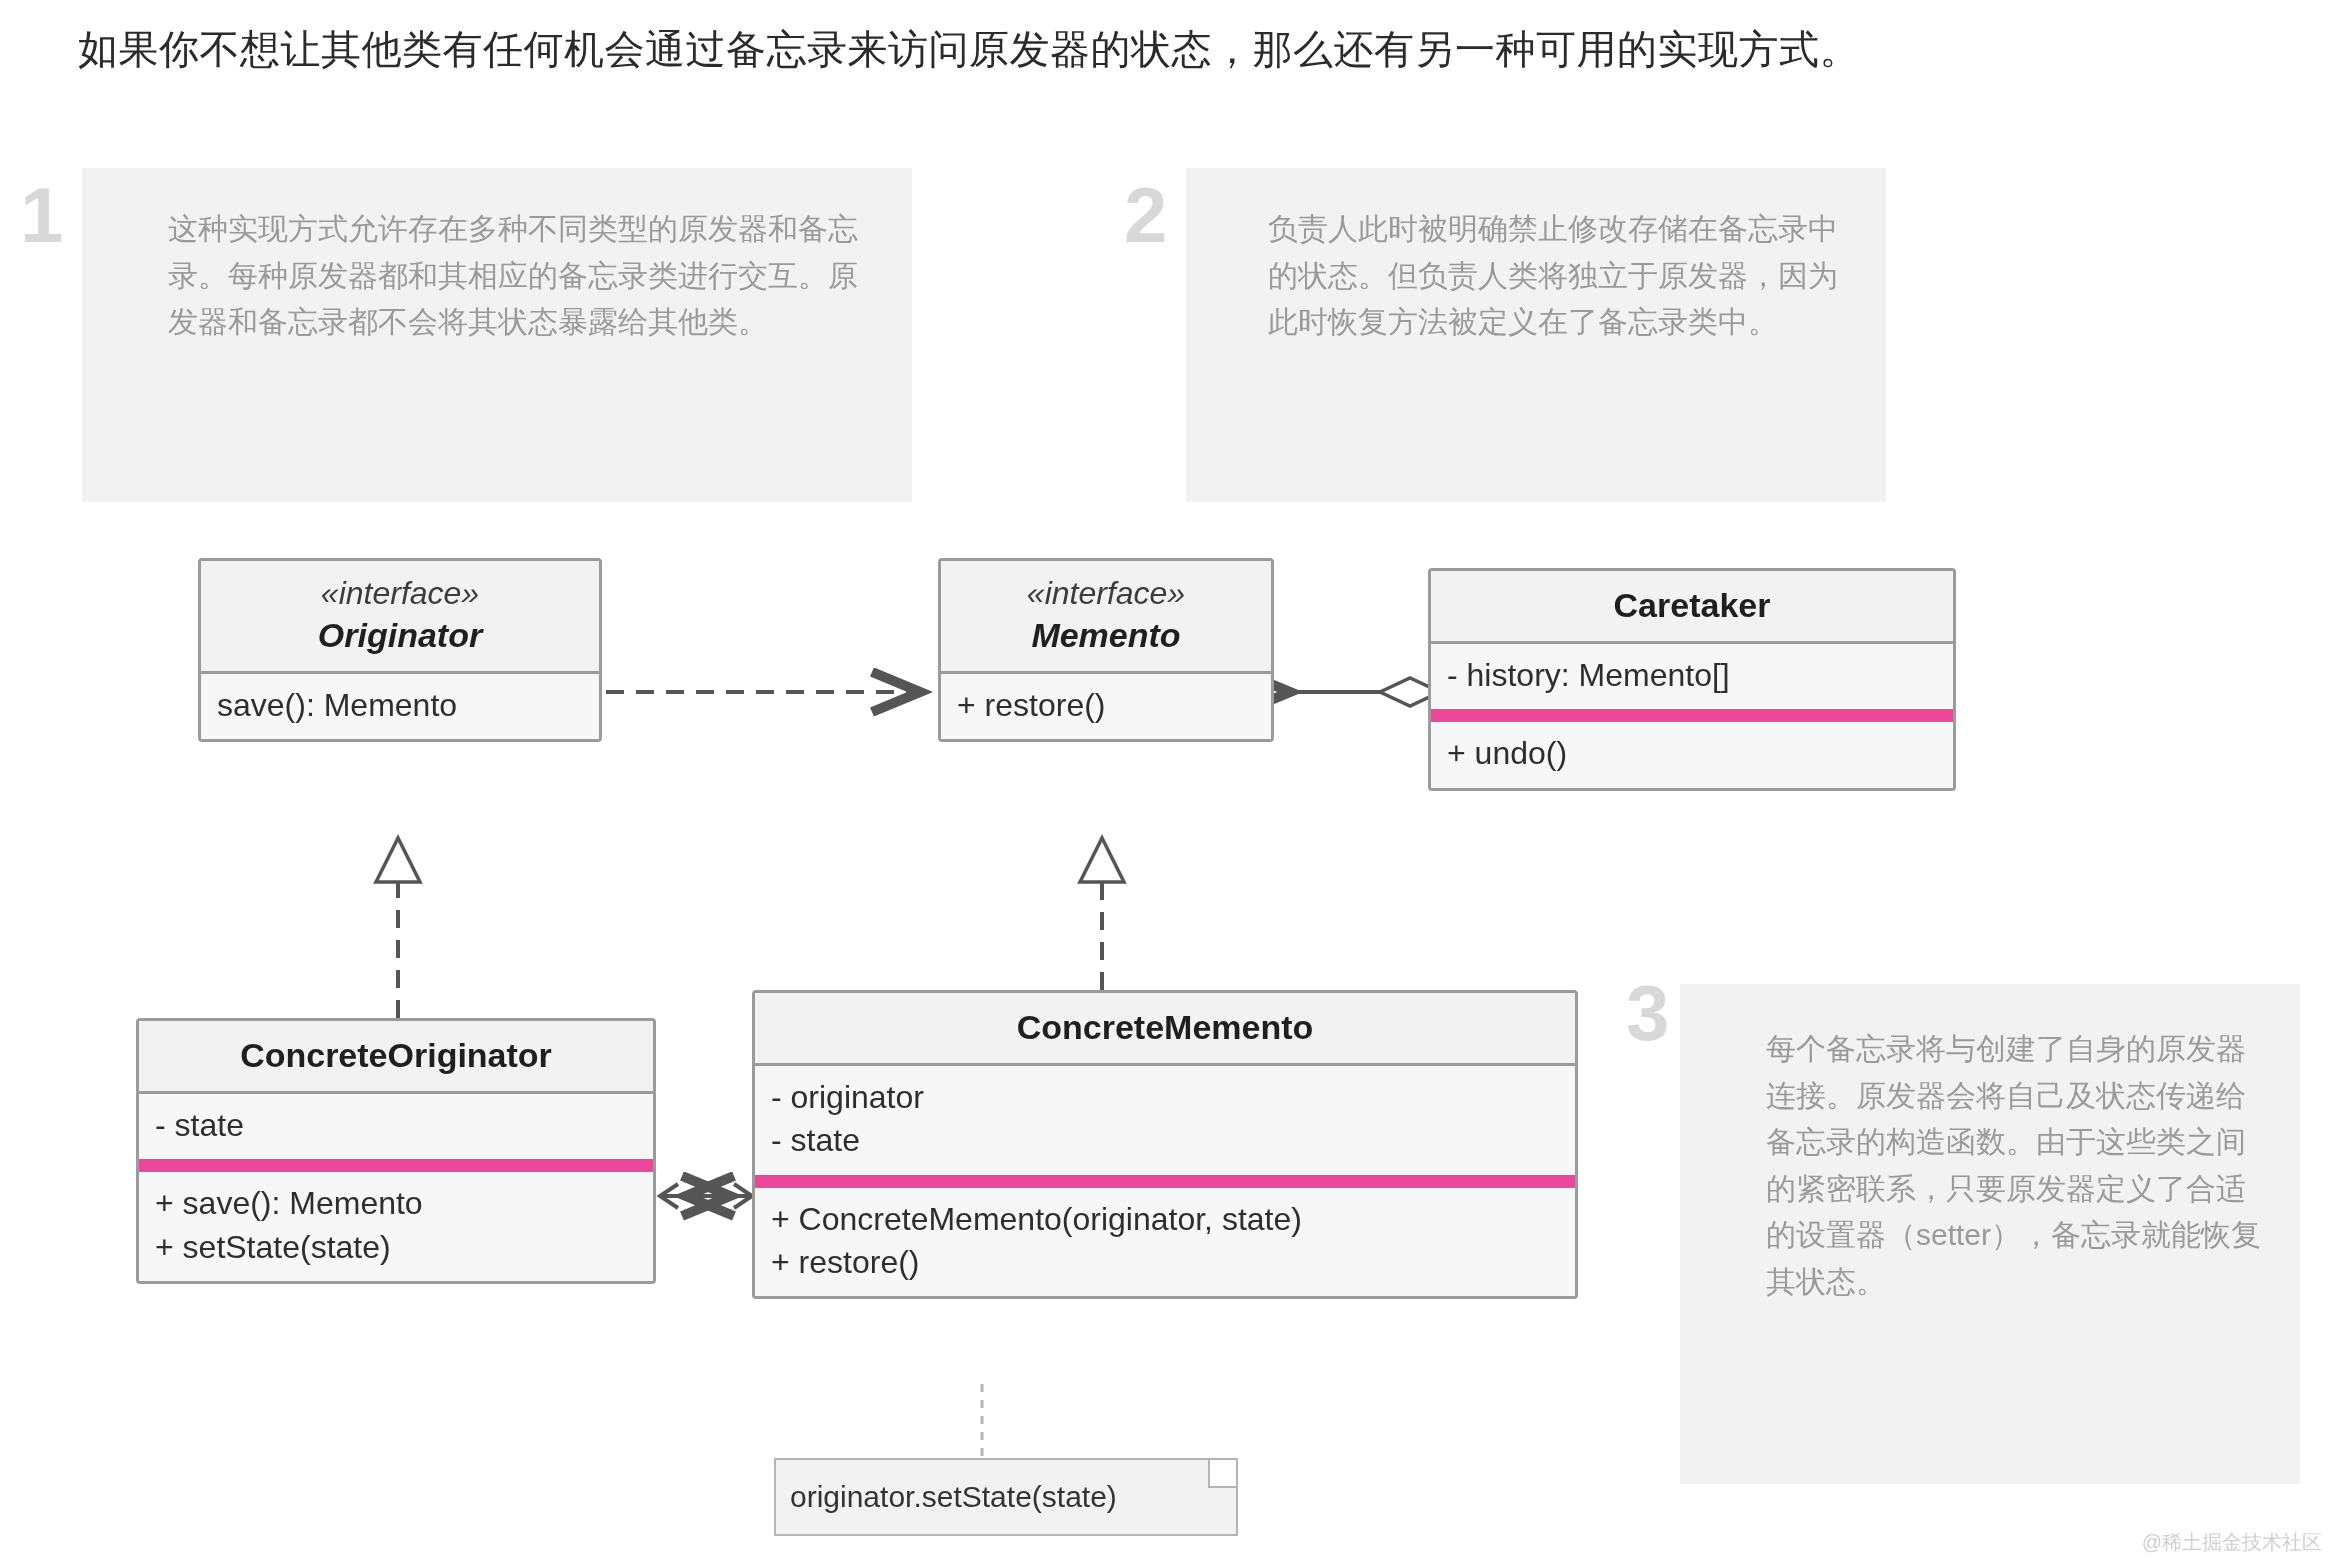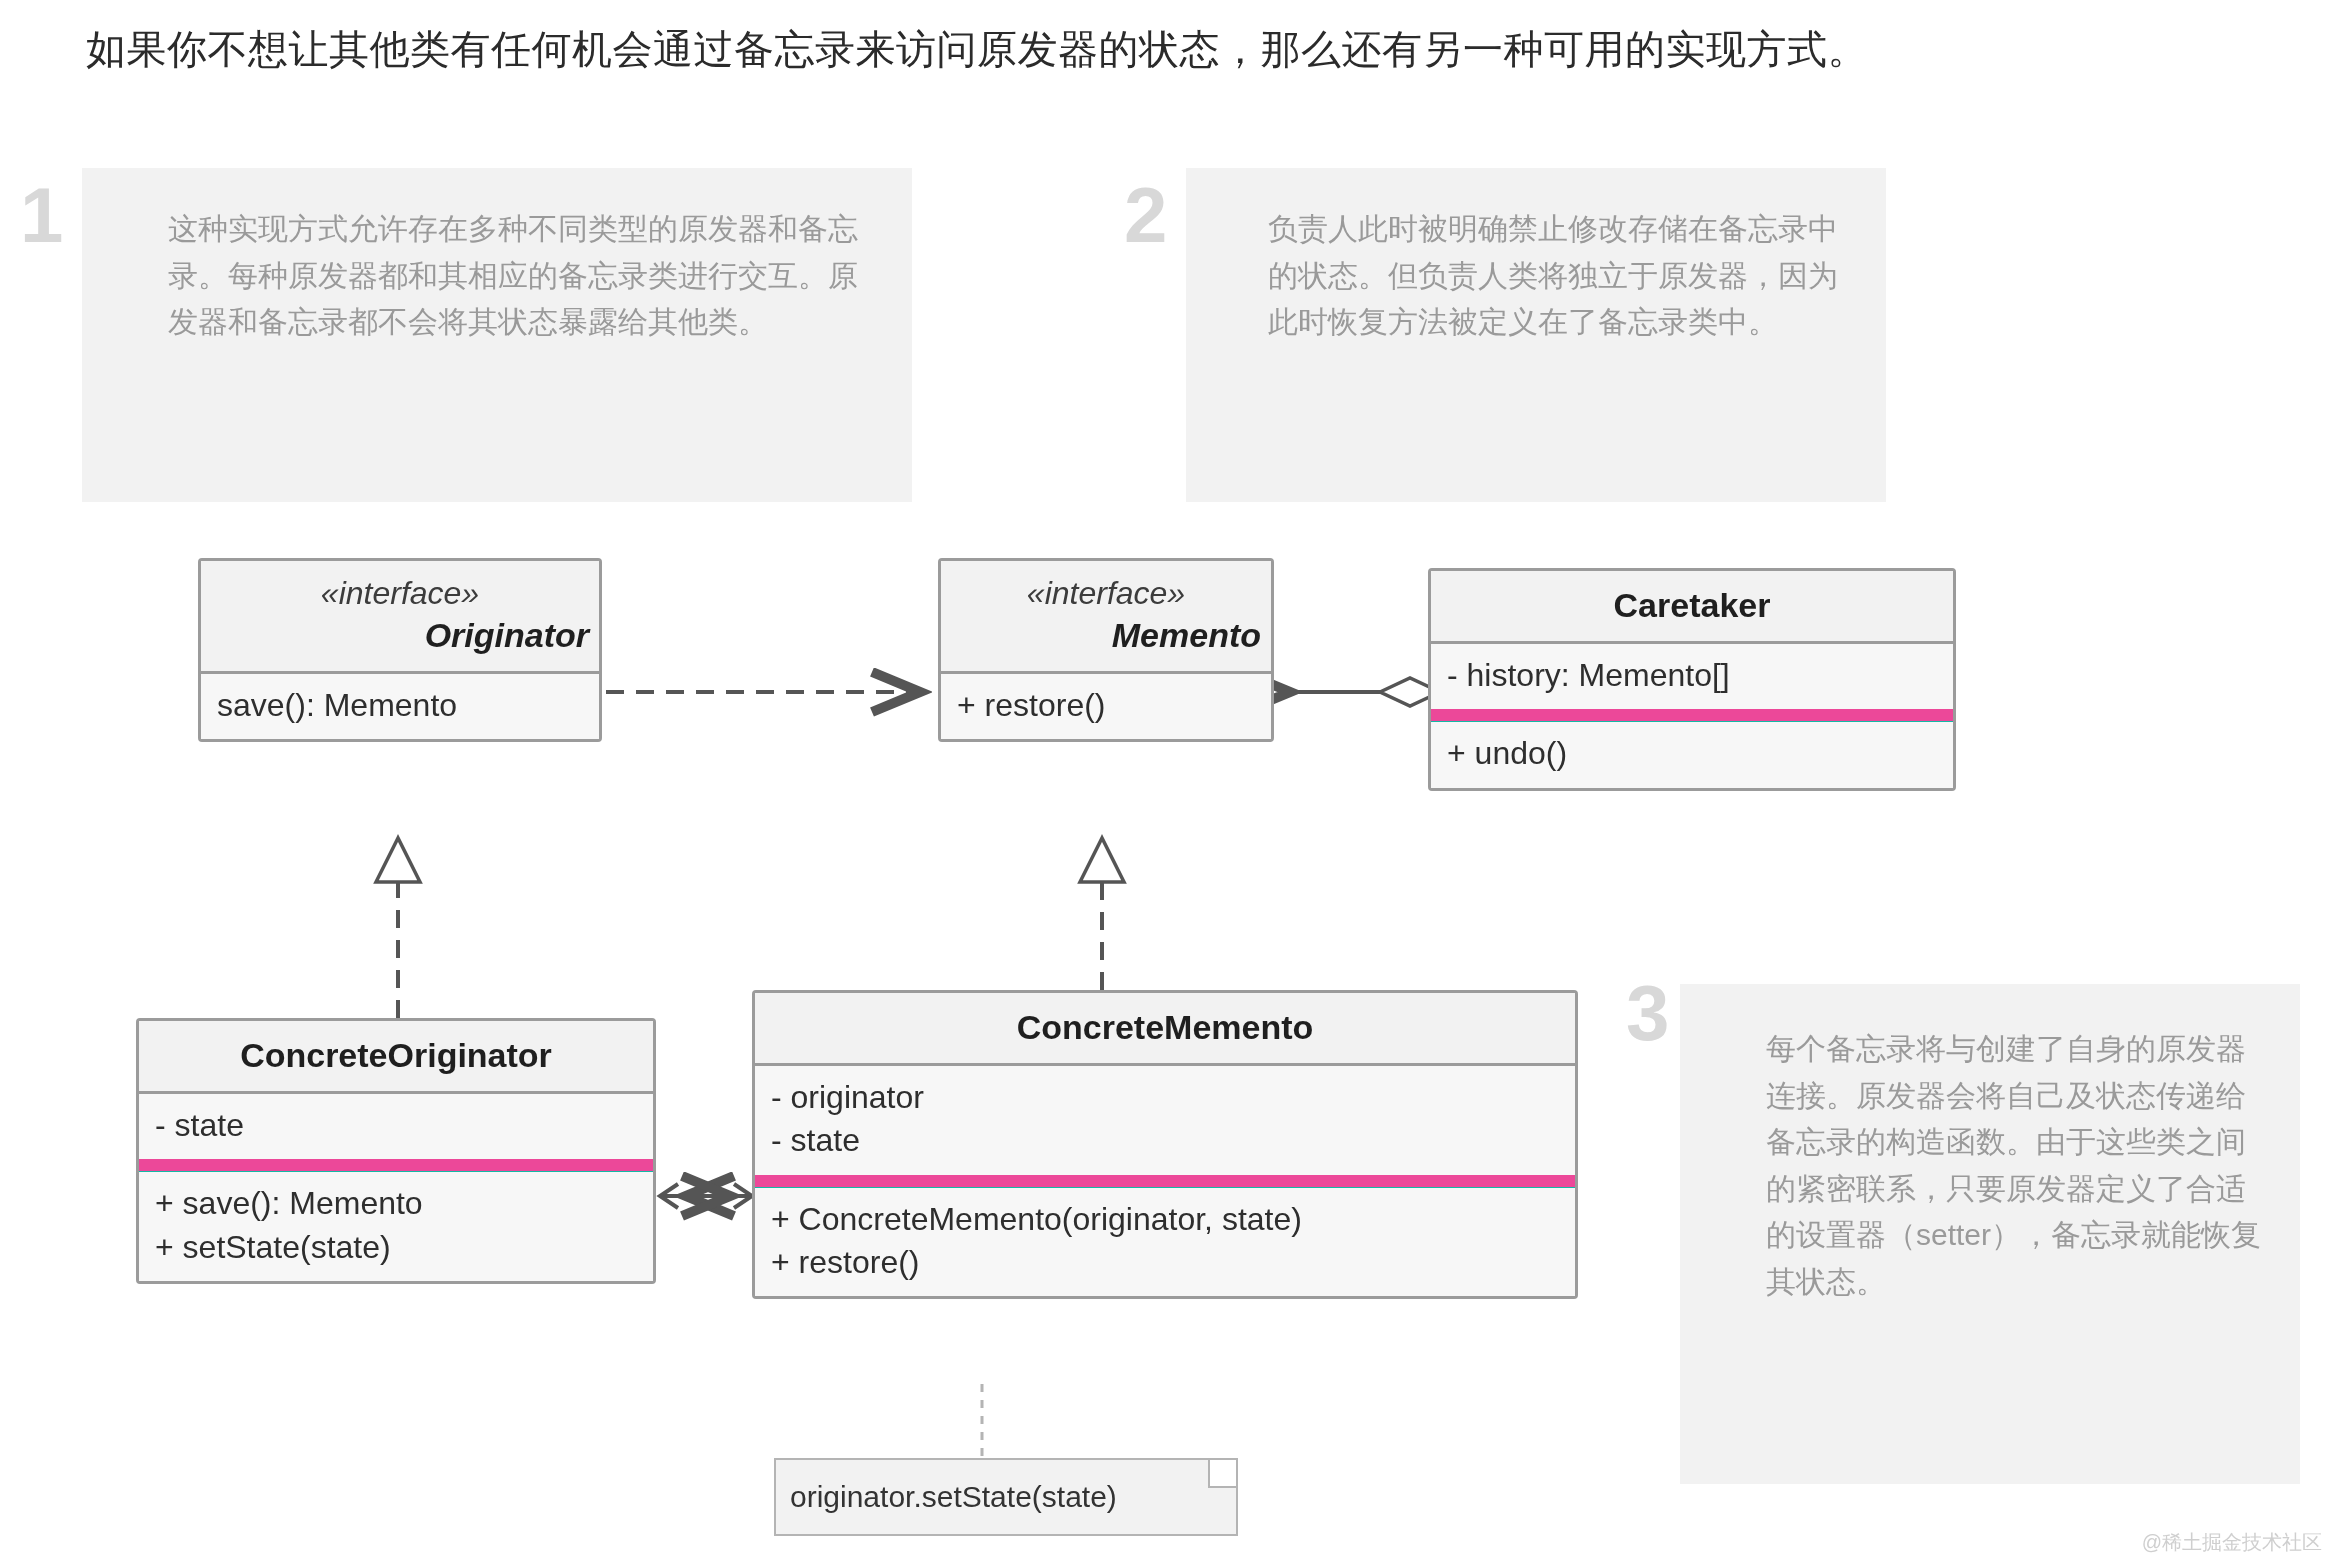--- a/index.html
+++ b/index.html
@@ -12,21 +12,21 @@
     height: 1566px;
     font-family: "Liberation Sans", sans-serif;
     color: #3c3c3c;
     position: relative;
     overflow: hidden;
   }
 
   
   .heading {
     position: absolute;
-    left: 86px;
+    left: 78px;
     top: 22px;
     font-size: 40px;
     color: #2b2b2b;
     letter-spacing: 0.5px;
     white-space: nowrap;
   }
 
   
   .note {
     position: absolute;
@@ -94,21 +94,21 @@
     color: #3c3c3c;
     line-height: 1.25;
   }
   .uml .hdr .nm {
     display: block;
     font-size: 34px;
     font-weight: bold;
     color: #1f1f1f;
     line-height: 1.3;
   }
-  .uml .hdr .nm.ital { font-style: italic; text-align: right; }
+  .uml .hdr .nm.ital { font-style: italic; }
   .uml .sec {
     padding: 10px 16px 12px 16px;
     background: #f7f7f7;
   }
   .uml .sec + .sec { border-top: 1px solid #14b8a6; margin-top: 12px; }
   .uml .sec .row {
     font-size: 32px;
     color: #2e2e2e;
     line-height: 1.35;
     white-space: nowrap;

